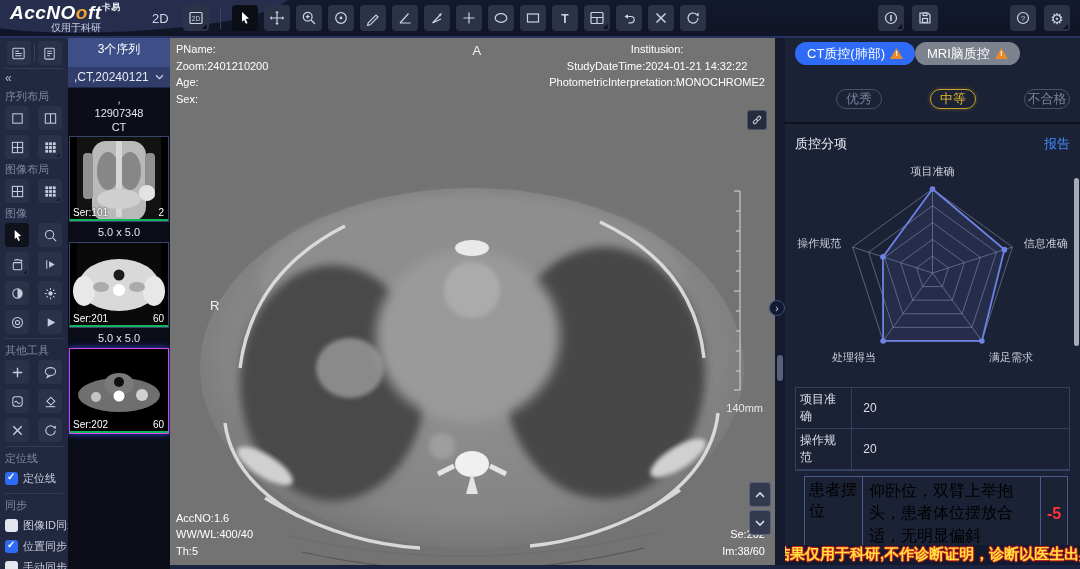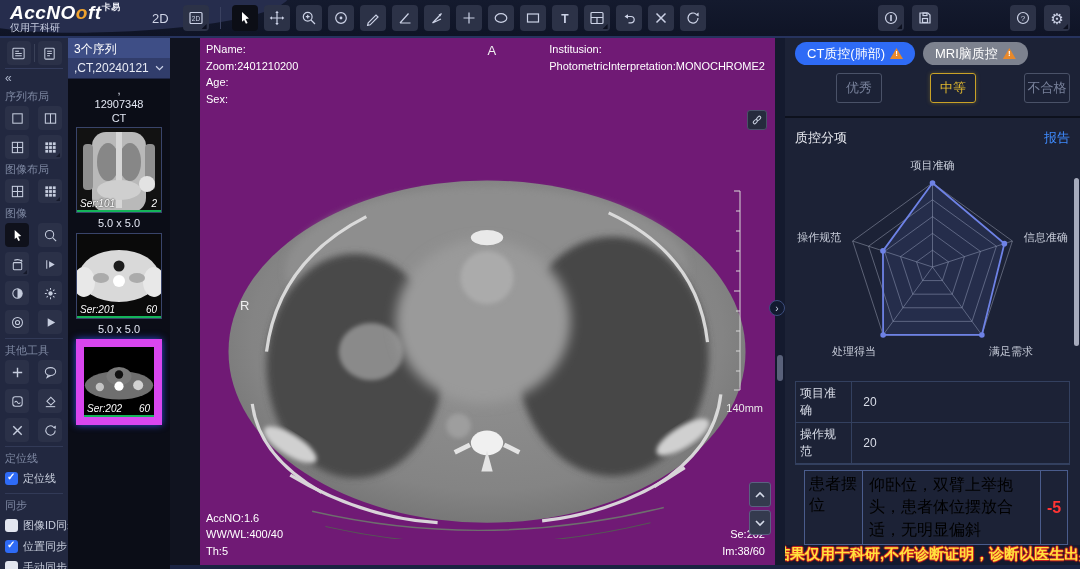--- a/index.html
+++ b/index.html
@@ -9,21 +9,21 @@
 
   
   .topbar { height:38px; background:linear-gradient(#141a2e,#0f1426); border-bottom:2px solid #26335e;
     display:flex; align-items:center; position:relative; overflow:hidden; }
   .logo-band { position:absolute; left:-40px; top:-26px; width:330px; height:58px;
     background:#262d4d; border-radius:0 0 60% 38%; transform:rotate(-1deg); }
   .logo-wrap { position:relative; width:142px; padding-left:10px; z-index:2; line-height:1; }
   .logo-main { color:#fff; font-size:19px; font-weight:bold; font-style:italic; letter-spacing:.5px; }
   .logo-main .o { color:#f0a32f; }
   .logo-cn { font-size:9px; color:#e8eaf4; font-style:normal; vertical-align:top; }
-  .logo-sub { color:#cdd3e6; font-size:10px; text-align:left; margin-top:1px; }
+  .logo-sub { color:#cdd3e6; font-size:10px; text-align:center; margin-top:1px; }
   .mode-label { color:#cfd4e6; font-size:13px; margin:0 14px 0 10px; z-index:2; }
   .tb-group { display:flex; gap:6px; align-items:center; z-index:2; }
   .tbtn { width:26px; height:26px; border-radius:4px; background:#2c3247; display:flex;
     align-items:center; justify-content:center; position:relative; color:#ccd2e6; }
   .tbtn.active { background:#0c0e16; }
   .tbtn svg { stroke:#ccd2e6; fill:none; stroke-width:1.2; }
   .tbtn .glyph { font-size:15px; color:#ccd2e6; line-height:1; }
   .tbtn.corner::after { content:""; position:absolute; right:2px; bottom:2px; width:5px; height:5px;
     background:#0d1120; clip-path:polygon(100% 0,100% 100%,0 100%); }
   .tb-sep { width:1px; height:22px; background:#3a4160; margin:0 5px; }
@@ -48,40 +48,40 @@
   .sep-top { border-top:1px solid #323a57; padding-top:4px; margin-top:4px; }
   .tool-grid { display:grid; grid-template-columns:24px 24px; gap:5px 9px; }
   .cbrow { display:flex; align-items:center; gap:5px; font-size:11px; color:#c9cfdd; margin:3px 0;
     white-space:nowrap; cursor:pointer; }
   .cb { width:13px; height:13px; border-radius:3px; background:#e3e6ef; flex:0 0 13px; position:relative; }
   .cb.on { background:#2e6bf6; }
   .cb.on::after { content:"✓"; position:absolute; left:2px; top:-1px; color:#fff; font-size:10px; font-weight:bold; }
 
   
   .thumbs { width:102px; background:#0b0d17; display:flex; flex-direction:column; overflow:hidden; }
-  .series-head { background:#3e4e86; color:#fff; font-size:12px; padding:3px 6px 0; }
+  .series-head { background:#3e4e86; color:#fff; font-size:12px; padding:3px 6px 9px;text-align:center; }
   .series-dd { background:#313d6b; color:#e8ebf5; font-size:12px; padding:3px 6px; display:flex;
     align-items:center; justify-content:space-between; border-bottom:1px solid #1e2545; cursor:pointer; }
   .series-dd svg { stroke:#cdd3e8; fill:none; stroke-width:1.4; }
   .thumb-list { padding:5px 7px; display:flex; flex-direction:column; align-items:center; overflow:hidden; }
   .cap { color:#e2e6f2; font-size:11px; line-height:1.25; text-align:center; }
-  .thumb { width:86px; height:86px; position:relative; border:1px solid #39446a; background:#000;
-    margin:2px 0 4px; cursor:pointer;font-style:italic; }
-  .thumb.selected { border:8px solid #d946ef; box-shadow:0 0 7px #2e4bd6; }
+  .thumb { width:100px; height:86px; position:relative; border:1px solid #39446a; background:#000;
+    margin:2px 0 4px; cursor:pointer; }
+  .thumb.selected { border:1px solid #d946ef; box-shadow:0 0 7px #2e4bd6; }
   .thumb svg { width:100%; height:100%; display:block; }
   .ser-label { position:absolute; bottom:3px; left:3px; color:#fff; font-size:10px; text-shadow:0 0 2px #000; }
   .ser-count { position:absolute; bottom:3px; right:4px; color:#fff; font-size:10px; text-shadow:0 0 2px #000; }
   .progress { position:absolute; bottom:0; left:0; right:0; height:2px; background:#14b45a; }
 
   
-  .viewer { flex:1; background:#701a75; position:relative; overflow:hidden;margin-left:30px; }
+  .viewer { flex:1; background:#737373; position:relative; overflow:hidden; }
   .viewer .ct-art { position:absolute; inset:0; }
   .ov { position:absolute; color:#fff; font-size:11px; line-height:1.5; z-index:3; }
   .ov-tl { top:3px; left:6px; }
-  .ov-tr { top:3px; right:10px; text-align:left; }
+  .ov-tr { top:3px; right:10px; text-align:center; }
   .ov-bl { bottom:10px; left:6px; }
   .ov-br { bottom:10px; right:10px; text-align:right; }
   .orient { position:absolute; color:#efefef; font-size:13px; z-index:3; }
   .link-btn { position:absolute; top:72px; right:8px; width:20px; height:20px; border-radius:3px;
     background:#262b3d; border:1px solid #4a5168; display:flex; align-items:center; justify-content:center; z-index:4; }
   .link-btn svg { stroke:#c6cdde; fill:none; stroke-width:1.2; }
   .ruler { position:absolute; right:12px; top:152px; z-index:3; }
   .ruler-label { color:#e8e8e8; font-size:11px; margin-top:2px; text-align:right; }
   .scrollbtns { position:absolute; right:4px; bottom:34px; display:flex; flex-direction:column; gap:3px; z-index:4; }
   .scrollbtns button { width:22px; height:25px; background:#343a4e; border:1px solid #5a6180; border-radius:3px;
@@ -90,31 +90,31 @@
 
   
   .divider { width:10px; background:#141a2e; position:relative; }
   .expand-btn { position:absolute; top:262px; left:-6px; width:16px; height:16px; border-radius:50%;
     background:#121a30; border:1px solid #3c4d7d; color:#cfd6ea; font-size:10px; line-height:13px;
     text-align:center; z-index:5; }
   .div-thumb { position:absolute; top:317px; left:2px; width:6px; height:26px; border-radius:3px; background:#59617a; }
 
   
   .rightpanel { width:295px; background:#1c2236; position:relative; padding:4px 10px 0; overflow:hidden; }
-  .tabs { display:flex; gap:8px; margin-bottom:8px; }
+  .tabs { display:flex; margin-bottom:24px; }
   .tab { height:23px; border-radius:12px; padding:0 12px; font-size:13px; color:#fff; display:flex;
     align-items:center; gap:5px; background:#7d828f; }
   .tab.active { background:#2e6bf6; }
   .warn-tri { display:inline-flex; width:13px; height:11px; background:#e8892b;
     clip-path:polygon(50% 0,100% 100%,0 100%); align-items:flex-end; justify-content:center;
     font-size:8px; font-weight:bold; color:#fff; line-height:1; padding-bottom:1px; font-style:normal; }
   .score-row { font-size:13px; color:#e8eaf0; margin:4px 0 9px; }
   .score-val { color:#f0a32f; font-weight:bold; font-size:14px; }
   .grades { display:flex; gap:7px; margin-bottom:13px; }
-  .grade { flex:1; height:30px; border:1px solid #4a5268; border-radius:3px; color:#77809a;
+  .grade { flex:1; height:20px; border:1px solid #4a5268; border-radius:12px; color:#77809a;
     font-size:13px; background:transparent;margin-left:41px; }
   .grade.active { border-color:#c9a227; color:#e2b92e; box-shadow:0 0 4px rgba(201,162,39,.35); }
   .panel-hr { border:none; border-top:2px solid #0d111d; margin:0 -10px 11px; }
   .sec-head { display:flex; justify-content:space-between; align-items:center; margin-bottom:2px; }
   .sec-head .t { color:#e8eaf0; font-size:13px; }
   .sec-head a { color:#3f8cff; font-size:13px; text-decoration:none; }
   .radar-wrap { position:relative; }
   .panel-scrollbar { position:absolute; right:1px; top:140px; width:5px; height:168px; border-radius:3px;
     background:#a6abbc; z-index:6; }
 
@@ -574,20 +574,21 @@
     </svg>
 
     <div class="ov ov-tl">
       <div>PName:</div>
       <div>Zoom:2401210200</div>
       <div>Age:</div>
       <div>Sex:</div>
     </div>
     <div class="ov ov-tr">
       <div>Institusion:</div>
+      <div>StudyDateTime:2024-01-21 14:32:22</div>
       <div>PhotometricInterpretation:MONOCHROME2</div>
     </div>
     <span class="orient" style="top:5px; left:50%;">A</span>
     <span class="orient" style="top:260px; left:40px;">R</span>
     <button class="link-btn">
       <svg width="14" height="14" viewBox="0 0 16 16">
           <g transform="rotate(-45 8 8)">
             <rect x="2.6" y="6.4" width="5.4" height="3.2" rx="1.6"></rect>
             <rect x="8" y="6.4" width="5.4" height="3.2" rx="1.6"></rect>
           </g>

